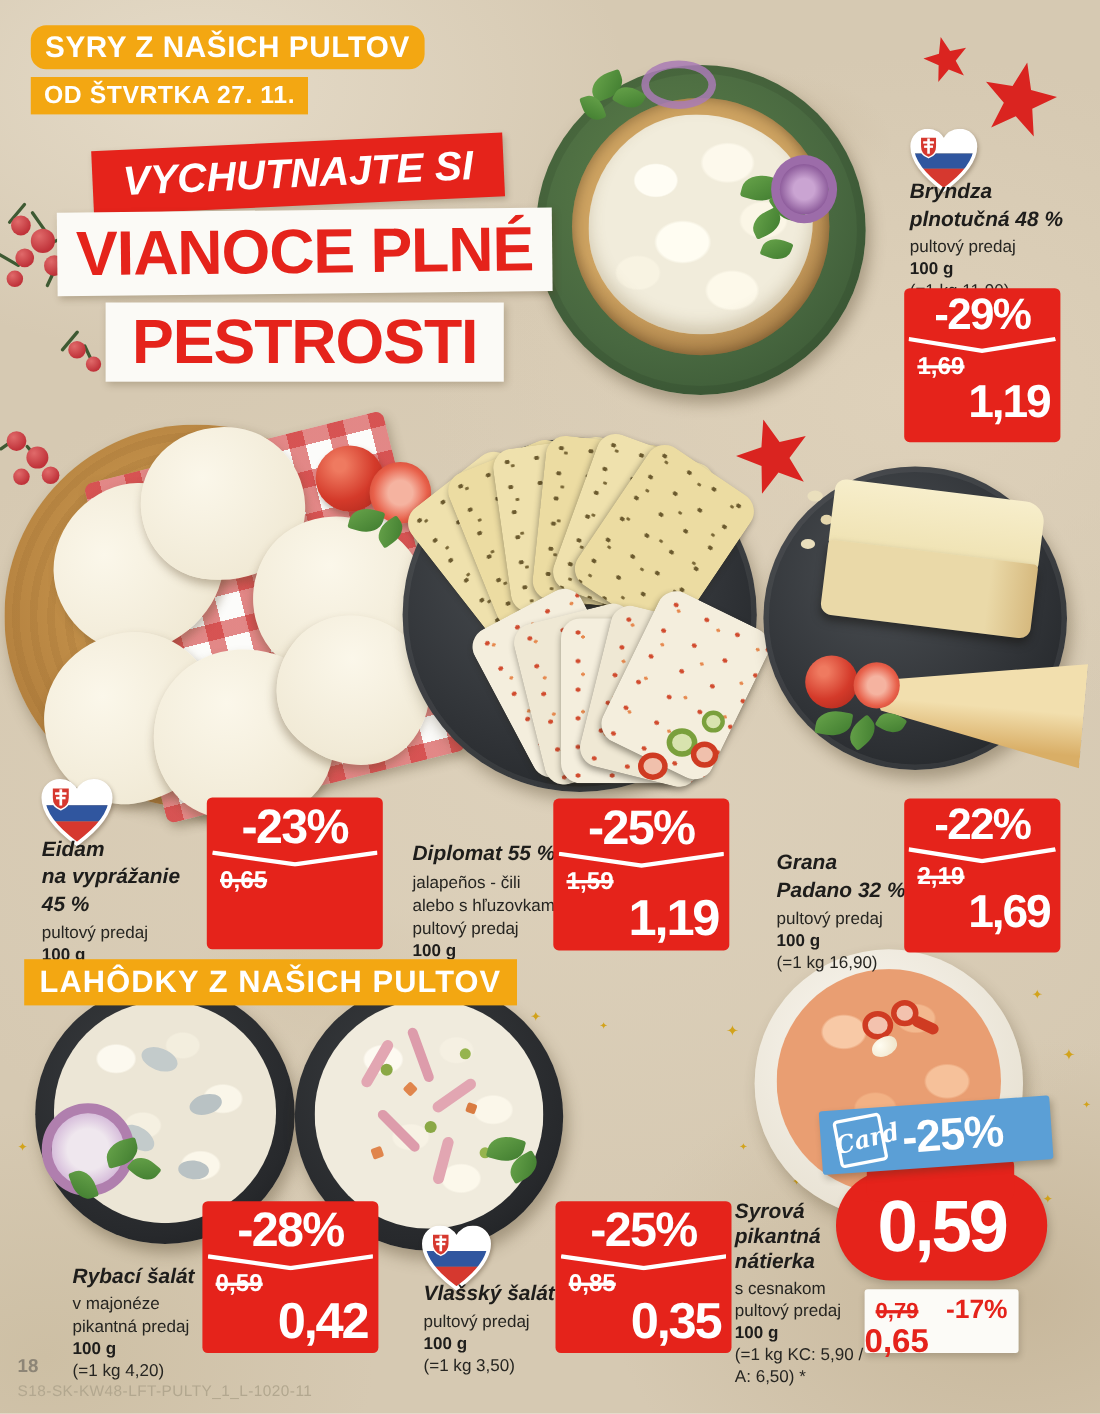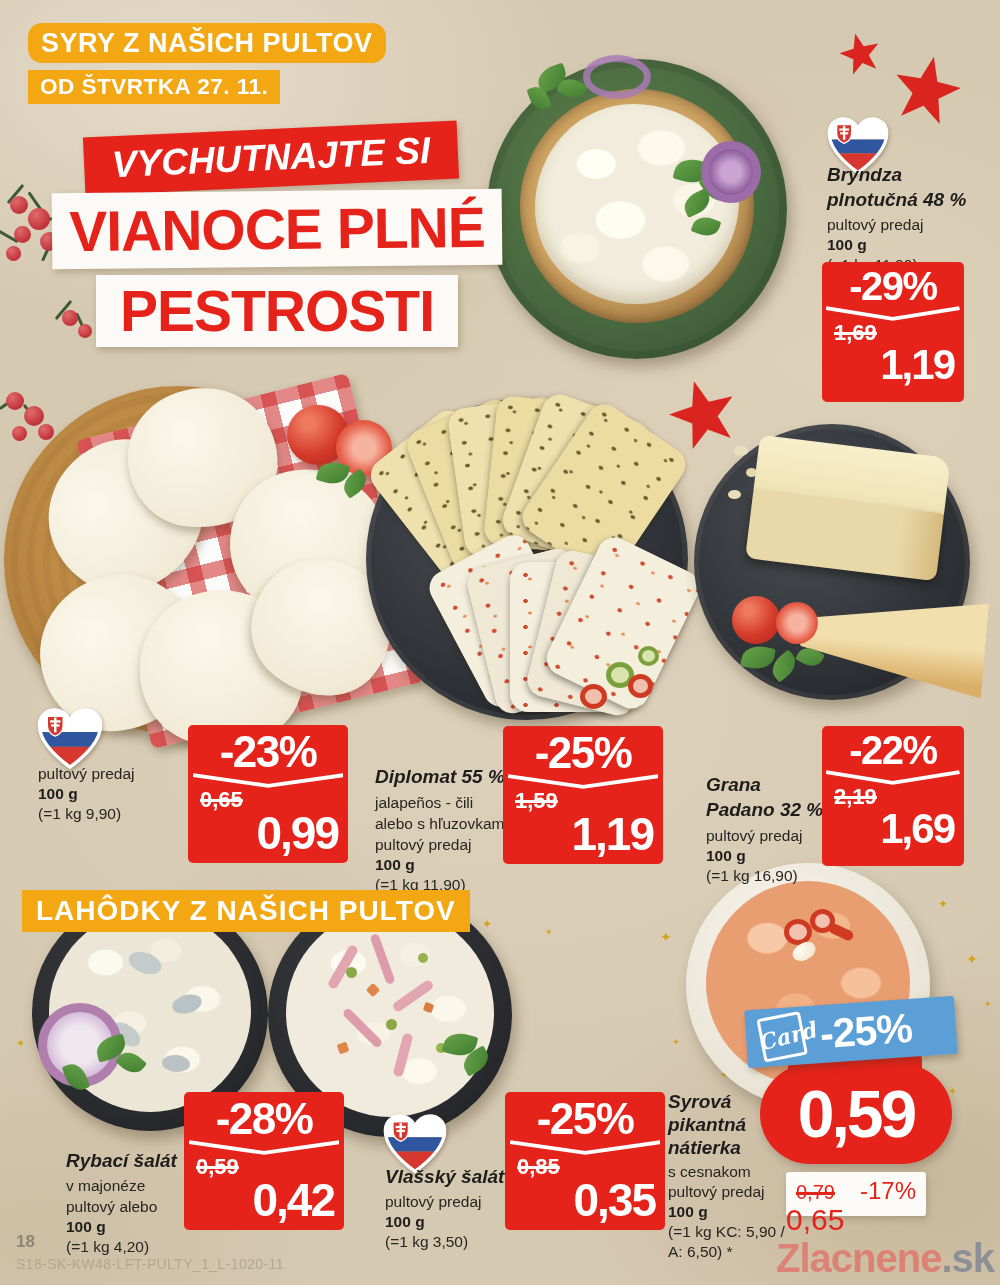--- a/index.html
+++ b/index.html
@@ -60,22 +60,22 @@
     transform:rotate(-4deg);display:flex;align-items:center;z-index:7;box-shadow:2px 4px 7px rgba(60,50,30,.3);color:#fff;}
   .card-box{position:relative;width:38px;height:38px;border:3px solid #fff;border-radius:4px;margin-left:14px;
     transform:rotate(-7deg);flex:0 0 auto;}
   .card-word{position:absolute;left:-4px;top:6px;width:58px;color:#fff;font-family:"DejaVu Serif",serif;
     font-style:italic;font-weight:700;font-size:22px;transform:rotate(-3deg);}
   .card-pct{font-size:41px;font-weight:700;letter-spacing:-1px;margin-left:16px;}
   .blob{position:absolute;left:760px;top:1064px;width:192px;height:100px;background:#e5231b;border-radius:50px;
     z-index:6;display:flex;align-items:center;justify-content:center;color:#fff;font-weight:700;
     font-size:66px;letter-spacing:-3px;box-shadow:2px 4px 8px rgba(60,50,30,.25);}
   .blob::before{content:"";position:absolute;left:28px;top:-12px;width:134px;height:40px;background:#e5231b;border-radius:8px;z-index:-1;}
-  .alt-box{position:absolute;left:786px;top:1172px;width:140px;height:44px;background:#fcfbf7;border-radius:3px;z-index:6;
-    box-shadow:1px 3px 6px rgba(60,50,30,.22);color:#e5231b;font-weight:400;}
+  .alt-box{position:absolute;left:786px;top:1172px;width:140px;height:58px;background:#fcfbf7;border-radius:3px;z-index:6;
+    box-shadow:1px 3px 6px rgba(60,50,30,.22);color:#e5231b;font-weight:700;}
   .alt-row{display:flex;justify-content:space-between;align-items:baseline;padding:5px 10px 0 10px;}
   .alt-old{font-size:20px;text-decoration:line-through;text-decoration-thickness:2.5px;}
   .alt-pct{font-size:24px;}
   .alt-new{text-align:left;padding-right:10px;font-size:30px;line-height:1;}
   
   .pagenum{color:#8d8576;font-weight:700;font-size:17px;}
   .printcode{color:#b2a78f;font-size:14px;letter-spacing:.4px;}
   .wm{right:6px;bottom:4px;font-size:40px;font-weight:700;opacity:.82;z-index:9;letter-spacing:-1px;}
   .wm .b{color:#e0766b;}  .wm .t{color:#7e8794;}
 </style>
@@ -335,31 +335,33 @@
     <g transform="translate(10,7)">
           <path d="M0 0h14v8c0 5.5-3.2 8.2-7 9.6C3.2 16.2 0 13.5 0 8Z" fill="#d6382f" stroke="#fff" stroke-width="1.2"></path>
           <rect x="5.9" y="1.2" width="2.2" height="13" fill="#fff"></rect>
           <rect x="2.4" y="3.6" width="9.2" height="2" fill="#fff"></rect>
           <rect x="3.2" y="7.2" width="7.6" height="2" fill="#fff"></rect>
         </g>
       </g>
     <path d="M30 52C11 38 3 26 3 15 3 6.5 9.5 1.5 16.5 1.5c6 0 10.7 3.8 13.5 8.8C32.8 5.3 37.5 1.5 43.5 1.5 50.5 1.5 57 6.5 57 15c0 11-8 23-27 37Z" fill="none" stroke="#fff" stroke-width="3"></path>
   </svg>
   <div class="abs" style="left:38px;top:760px;width:150px;z-index:5;">
+    <div class="p-name">Eidam
+na vyprážanie
+45 %</div>
     <div class="p-desc" style="margin-top:3px;">pultový predaj</div>
     <div class="p-weight">100 g</div>
     <div class="p-unit">(=1 kg 9,90)</div>
   </div>
   <div class="pricebox" style="left:188px;top:725px;">
     <div class="pct">-23%</div>
     <svg class="chev" viewBox="0 0 100 14" preserveAspectRatio="none">
         <path d="M0 2 L50 12 L100 2" fill="none" stroke="#fff" stroke-width="3.6"></path>
       </svg>
     <div class="old">0,65</div>
-    <div class="new">0,99</div>
   </div>
 
   <div class="abs" style="left:375px;top:764px;width:160px;z-index:5;">
     <div class="p-name">Diplomat 55 %</div>
     <div class="p-desc" style="margin-top:3px;">jalapeños - čili
 alebo s hľuzovkami
 pultový predaj</div>
     <div class="p-weight">100 g</div>
     <div class="p-unit">(=1 kg 11,90)</div>
   </div>
@@ -381,26 +383,26 @@
   </div>
   <div class="pricebox pb-sm" style="left:822px;top:726px;">
     <div class="pct">-22%</div>
     <svg class="chev" viewBox="0 0 100 14" preserveAspectRatio="none">
         <path d="M0 2 L50 12 L100 2" fill="none" stroke="#fff" stroke-width="3.6"></path>
       </svg>
     <div class="old">2,19</div>
     <div class="new">1,69</div>
   </div>
 
-  <div class="abs obanner" style="left:22px;top:890px;height:42px;line-height:42px;padding:0 14px;font-size:28px;letter-spacing:1px;z-index:6;">LAHÔDKY Z NAŠICH PULTOV</div>
+  <div class="abs obanner" style="left:22px;top:872px;height:42px;line-height:42px;padding:0 14px;font-size:28px;letter-spacing:1px;z-index:6;">LAHÔDKY Z NAŠICH PULTOV</div>
 
   <div class="abs" style="left:66px;top:1148px;width:150px;z-index:5;">
     <div class="p-name">Rybací šalát</div>
     <div class="p-desc" style="margin-top:2px;">v majonéze
-pultový alebo</div>
+pikantná predaj</div>
     <div class="p-weight">100 g</div>
     <div class="p-unit">(=1 kg 4,20)</div>
   </div>
   <div class="pricebox" style="left:184px;top:1092px;">
     <div class="pct">-28%</div>
     <svg class="chev" viewBox="0 0 100 14" preserveAspectRatio="none">
         <path d="M0 2 L50 12 L100 2" fill="none" stroke="#fff" stroke-width="3.6"></path>
       </svg>
     <div class="old">0,59</div>
     <div class="new">0,42</div>
@@ -463,17 +465,14 @@
   <div class="alt-box">
     <div class="alt-row">
       <span class="alt-old">0,79</span>
       <span class="alt-pct">-17%</span>
     </div>
     <div class="alt-new">0,65</div>
   </div>
 
   <div class="abs pagenum" style="left:16px;top:1232px;z-index:6;">18</div>
   <div class="abs printcode" style="left:16px;top:1256px;z-index:6;">S18-SK-KW48-LFT-PULTY_1_L-1020-11</div>
-  <div class="abs wm">
-    <span class="b">Zlacnene</span><span class="t">.sk</span>
-  </div>
 
 </div>
 
 </body></html>

